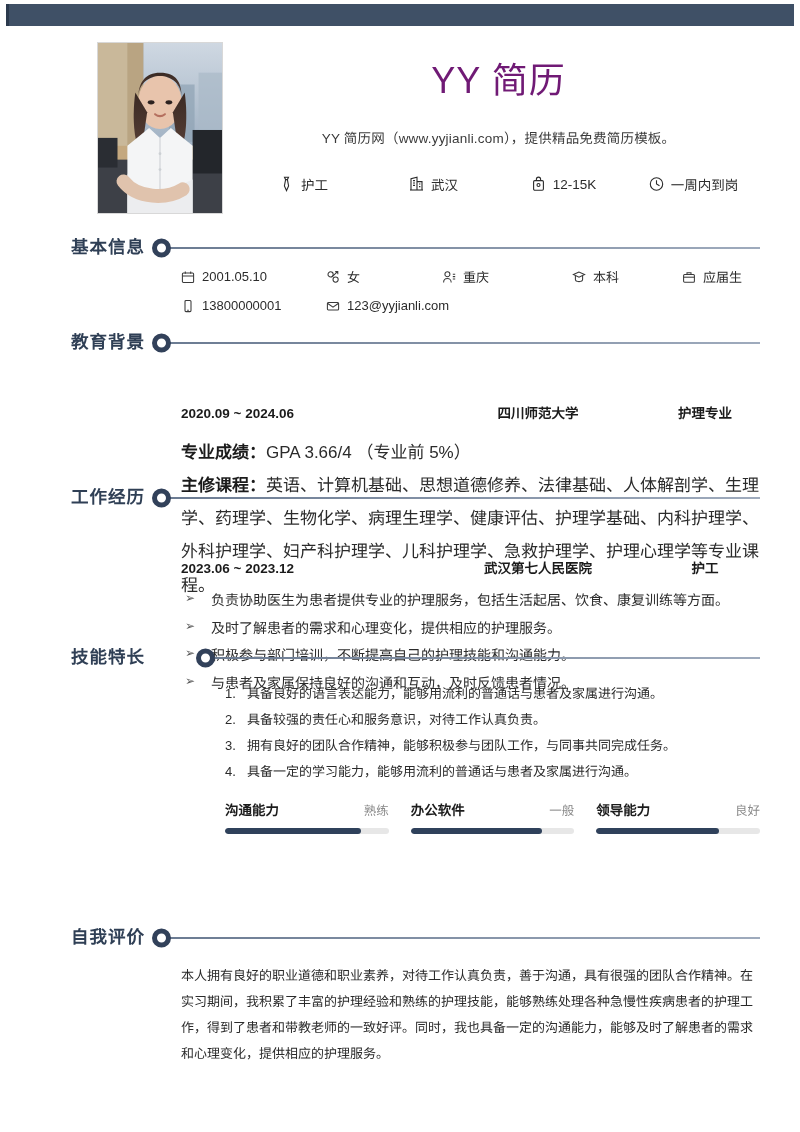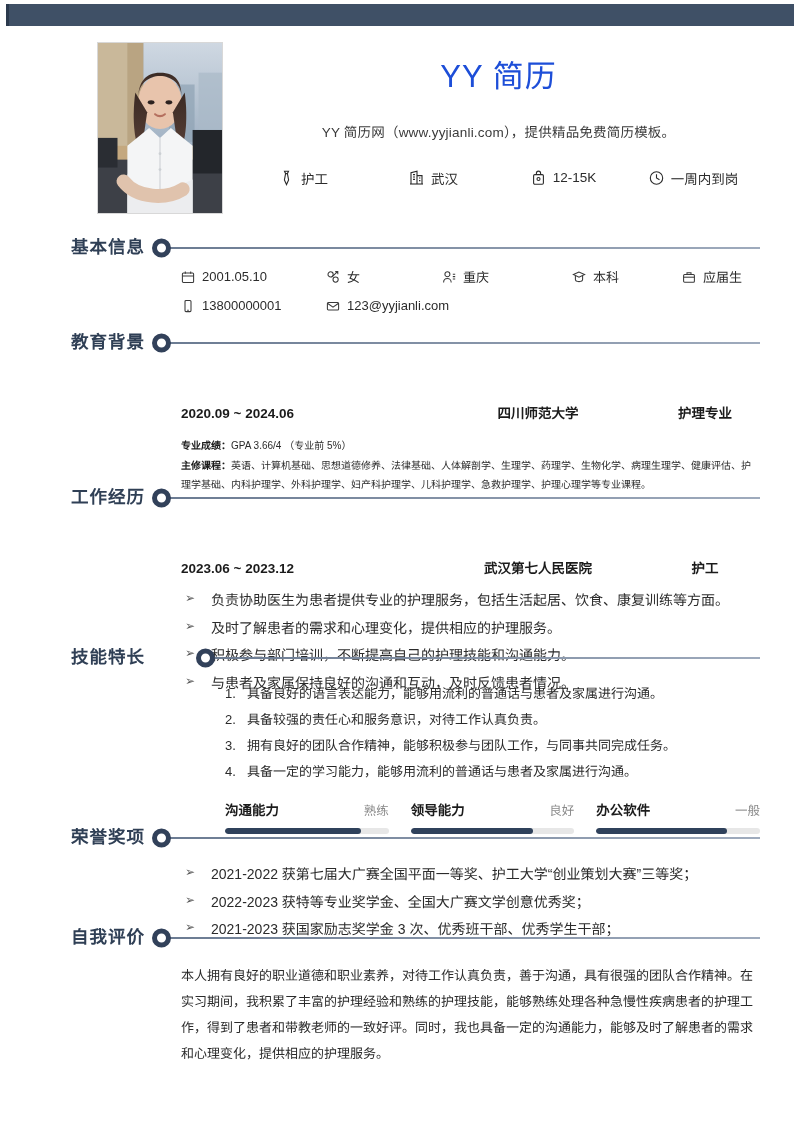--- a/index.html
+++ b/index.html
@@ -37,23 +37,23 @@
   }
   .photo svg { display: block; width: 100%; height: 100%; }
 
   .header-main {
     flex: 1;
     padding-left: 10px;
     padding-right: 36px;
     text-align: center;
   }
   .resume-title {
-    font-size: 31px;
+    font-size: 36px;
     font-weight: 400;
-    color: #1d4ed8;
+    color: #701a75;
     letter-spacing: 1px;
     margin-top: 16px;
     line-height: 1.25;
   }
   .resume-subtitle {
     font-size: 13.5px;
     color: #3a3a3a;
     margin-top: 24px;
     letter-spacing: 0.2px;
   }
@@ -137,21 +137,21 @@
     align-items: baseline;
     font-size: 13.5px;
     font-weight: bold;
     color: #1b1b1b;
     margin-bottom: 2px;
   }
   .entry-date { width: 245px; flex: none; }
   .entry-org  { flex: 1; text-align: center; }
   .entry-role { width: 110px; flex: none; text-align: center; margin-top: 40px; }
 
-  .edu-detail { margin-top: 14px; font-size: 10px; line-height: 1.95; color: #2b2b2b; }
+  .edu-detail { margin-top: 14px; font-size: 17px; line-height: 1.95; color: #2b2b2b; }
   .edu-detail b { color: #1b1b1b; }
 
   
   ul.arrow-list { list-style: none; margin-top: 10px; }
   ul.arrow-list li {
     position: relative;
     padding-left: 30px;
     font-size: 14px;
     line-height: 1.98;
     color: #2b2b2b;
@@ -445,54 +445,40 @@
           <div class="skill-top">
             <span class="skill-name">沟通能力</span>
             <span class="skill-level">熟练</span>
           </div>
           <div class="skill-track">
             <div class="skill-fill" style="width: 83%;"></div>
           </div>
         </div>
         <div class="skill">
           <div class="skill-top">
+            <span class="skill-name">办公软件</span>
+            <span class="skill-level">一般</span>
+          </div>
+          <div class="skill-track">
+            <div class="skill-fill" style="width: 80%;"></div>
+          </div>
+        </div>
+        <div class="skill">
+          <div class="skill-top">
             <span class="skill-name">领导能力</span>
             <span class="skill-level">良好</span>
           </div>
           <div class="skill-track">
             <div class="skill-fill" style="width: 75%;"></div>
           </div>
         </div>
-        <div class="skill">
-          <div class="skill-top">
-            <span class="skill-name">办公软件</span>
-            <span class="skill-level">一般</span>
-          </div>
-          <div class="skill-track">
-            <div class="skill-fill" style="width: 80%;"></div>
-          </div>
-        </div>
-      </div>
-    </div>
-  </div>
-
-  <div class="section" style="top:825px;">
-    <div class="sec-head">
-      <div class="sec-title">荣誉奖项</div>
-      <div class="sec-dot"></div>
-      <div class="sec-line"></div>
-    </div>
-    <div class="sec-body">
-      <ul class="arrow-list" style="margin-top:4px;">
-        <li>2021-2022 获第七届大广赛全国平面一等奖、护工大学“创业策划大赛”三等奖；</li>
-        <li>2022-2023 获特等专业奖学金、全国大广赛文学创意优秀奖；</li>
-        <li>2021-2023 获国家励志奖学金 3 次、优秀班干部、优秀学生干部；</li>
-      </ul>
-    </div>
-  </div>
+      </div>
+    </div>
+  </div>
+
 
   <div class="section" style="top:925px;">
     <div class="sec-head">
       <div class="sec-title">自我评价</div>
       <div class="sec-dot"></div>
       <div class="sec-line"></div>
     </div>
     <div class="sec-body">
       <p class="para">本人拥有良好的职业道德和职业素养，对待工作认真负责，善于沟通，具有很强的团队合作精神。在实习期间，我积累了丰富的护理经验和熟练的护理技能，能够熟练处理各种急慢性疾病患者的护理工作，得到了患者和带教老师的一致好评。同时，我也具备一定的沟通能力，能够及时了解患者的需求和心理变化，提供相应的护理服务。</p>
     </div>

